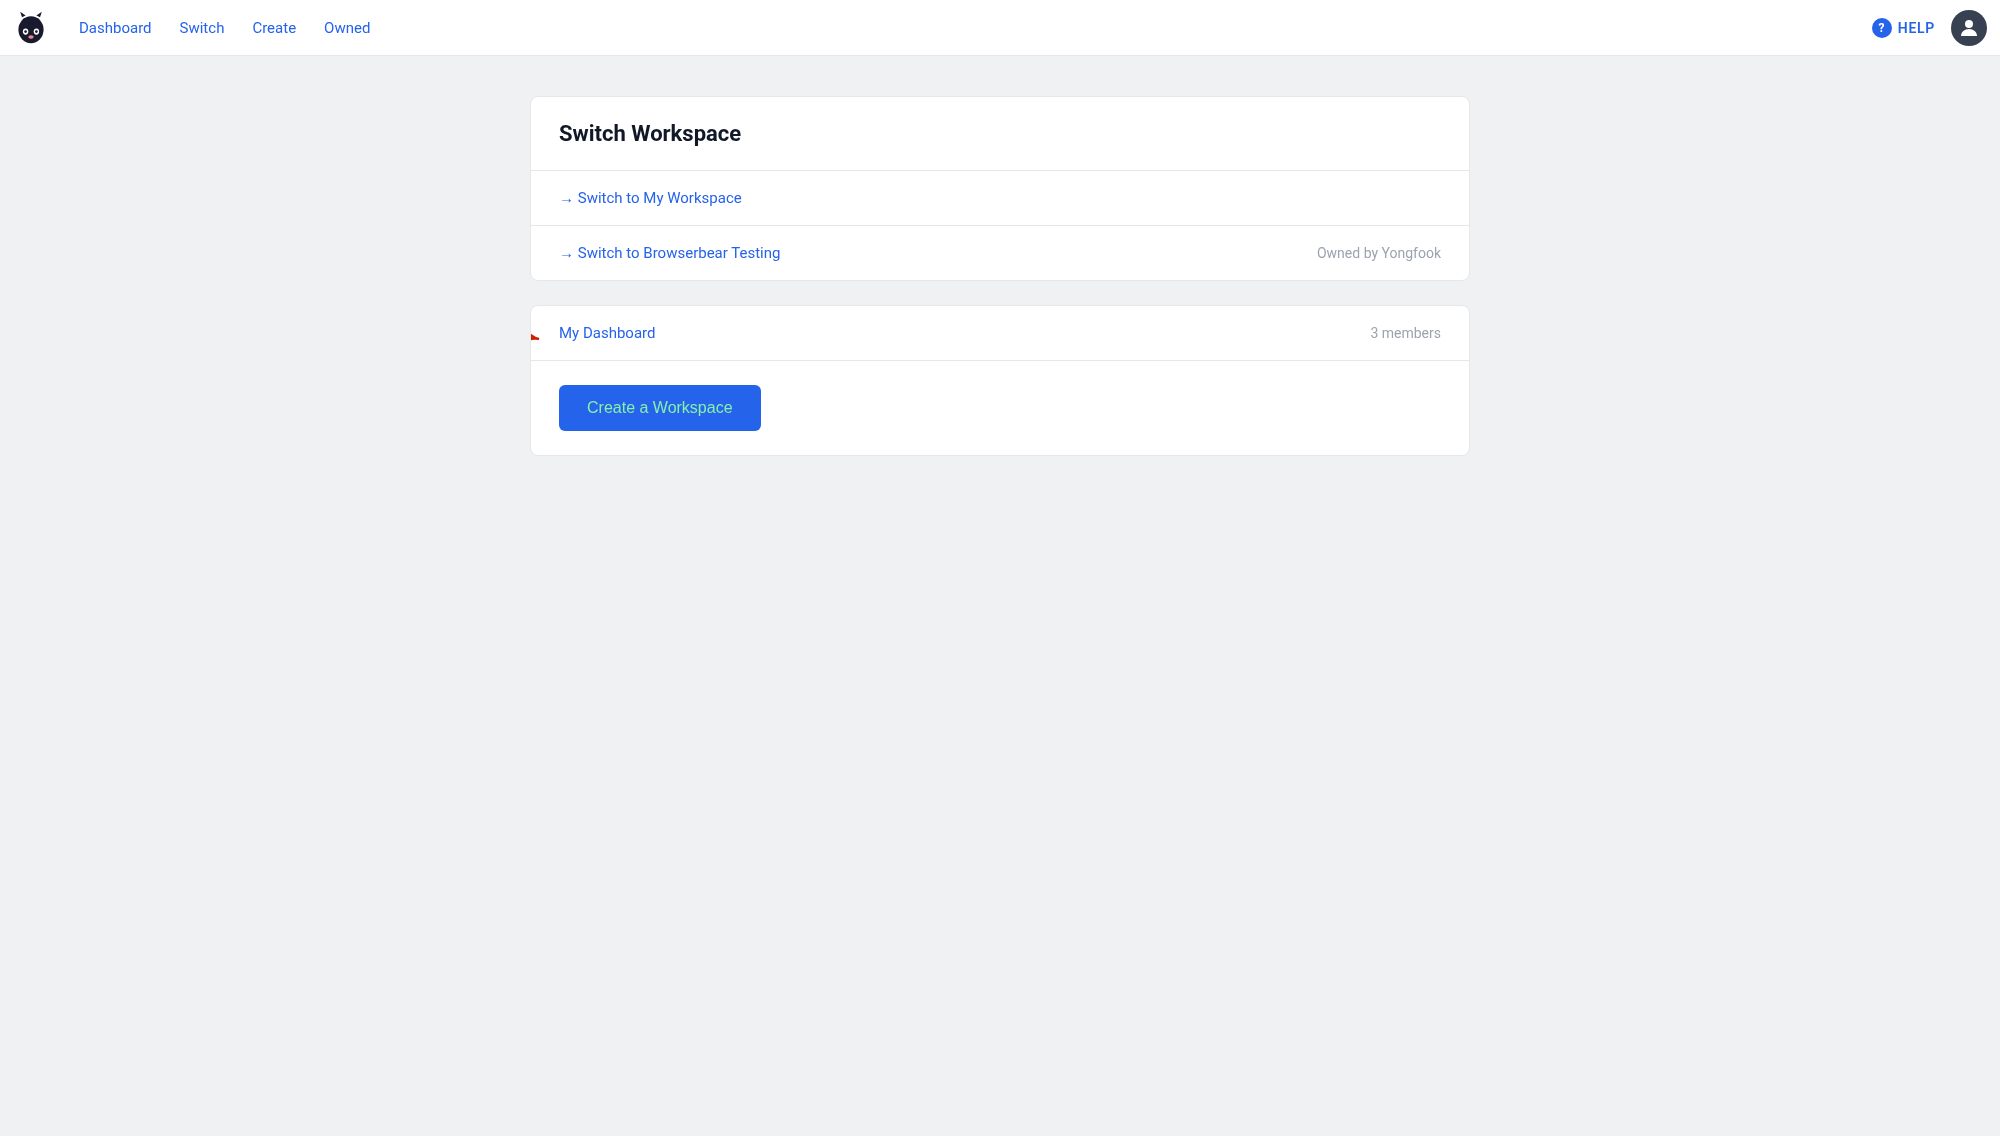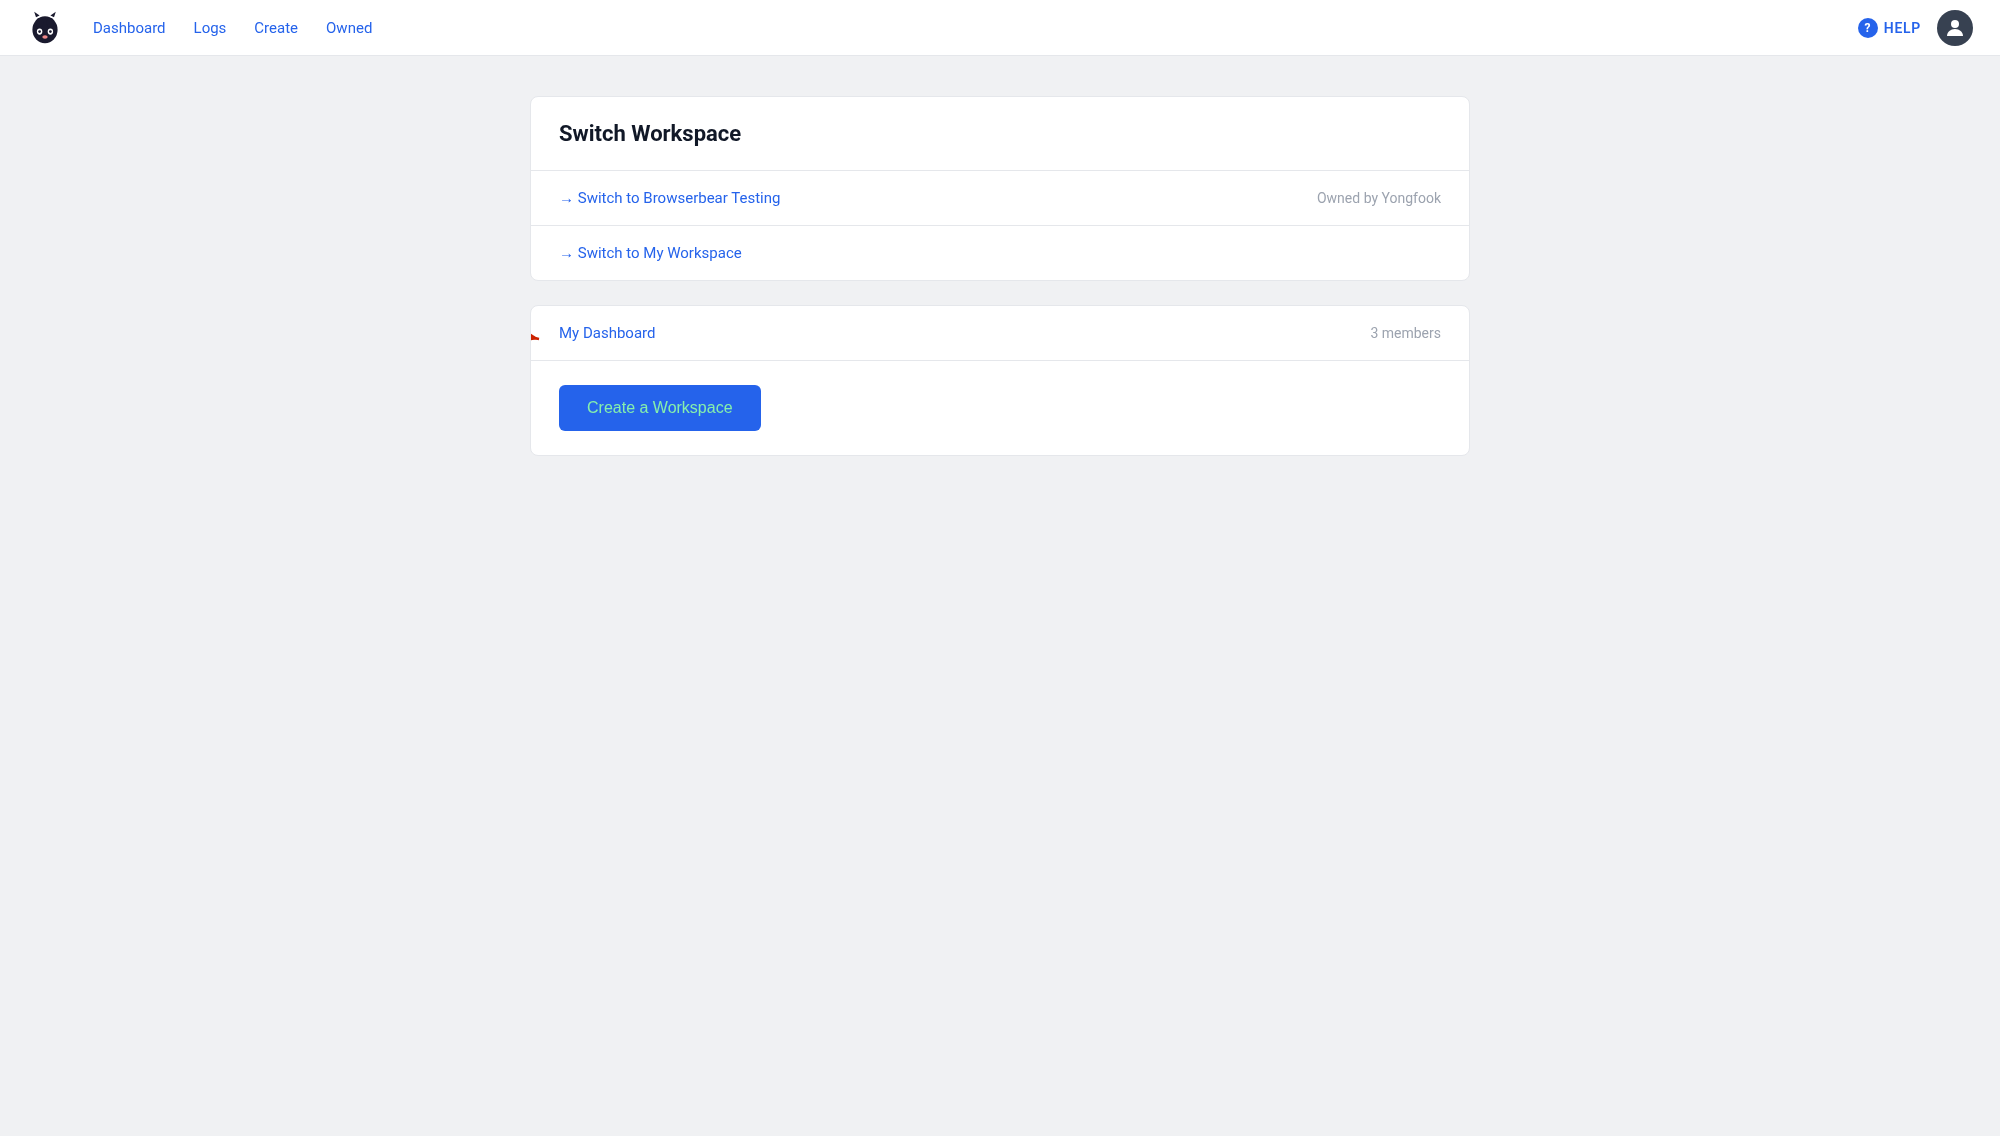--- a/index.html
+++ b/index.html
@@ -15,21 +15,21 @@
       font-family: -apple-system, BlinkMacSystemFont, 'Segoe UI', Roboto, sans-serif;
       overflow: hidden;
     }
 
     
     .navbar {
       background-color: #ffffff;
       height: 56px;
       display: flex;
       align-items: center;
-      padding: 0 27px;
+      padding: 0 13px;
       border-bottom: 1px solid #e5e7eb;
       text-align: right;
     }
 
     .navbar-logo {
       width: 36px;
       height: 36px;
       margin-right: 20px;
       flex-shrink: 0;
     }
@@ -196,21 +196,21 @@
       <circle cx="26" cy="24" r="1.5" fill="#1a1a2e"></circle>
       <ellipse cx="20" cy="30" rx="3" ry="2" fill="#e88"></ellipse>
 
       <polygon points="10,8 8,2 14,6" fill="#1a1a2e"></polygon>
       <polygon points="30,8 32,2 26,6" fill="#1a1a2e"></polygon>
     </svg>
   </div>
 
   <div class="navbar-links">
     <a class="navbar-link">Dashboard</a>
-    <a class="navbar-link">Logs</a>
+    <a class="navbar-link">Switch</a>
     <a class="navbar-link">Create</a>
     <a class="navbar-link">Owned</a>
   </div>
 
   <div class="navbar-right">
     <div class="help-btn">
       <div class="help-icon-circle">?</div>
       <span>HELP</span>
     </div>
     <div class="avatar">
@@ -222,25 +222,25 @@
   </div>
 </nav>
 
 <div class="main-content">
 
   <div class="card">
     <div class="card-header">
       <h2 class="card-title">Switch Workspace</h2>
     </div>
     <div class="card-row">
+      <a class="card-row-link">→ Switch to My Workspace</a>
+    </div>
+    <div class="card-row">
       <a class="card-row-link">→ Switch to Browserbear Testing</a>
       <span class="card-row-meta">Owned by Yongfook</span>
-    </div>
-    <div class="card-row">
-      <a class="card-row-link">→ Switch to My Workspace</a>
     </div>
   </div>
 
   <div class="card">
     <div class="card-row workspace-row">
 
       <div class="red-arrow">
         <svg width="100" height="40" viewBox="0 0 100 40">
           <defs>
             <marker id="arrowhead" markerWidth="8" markerHeight="6" refX="8" refY="3" orient="auto">

